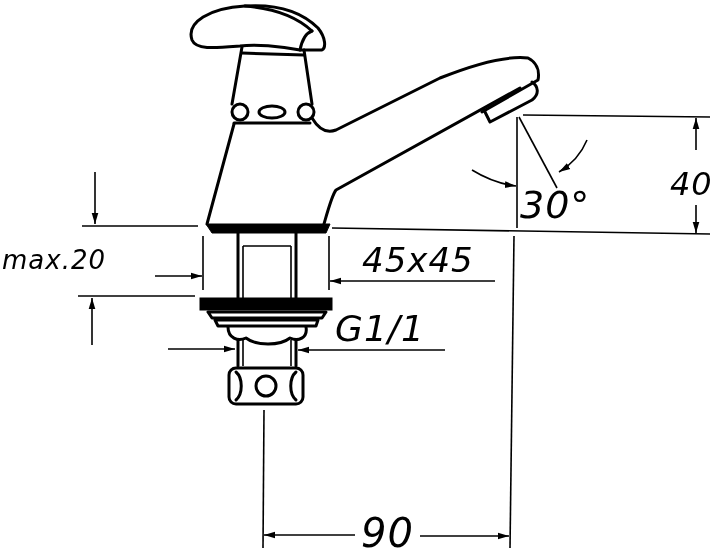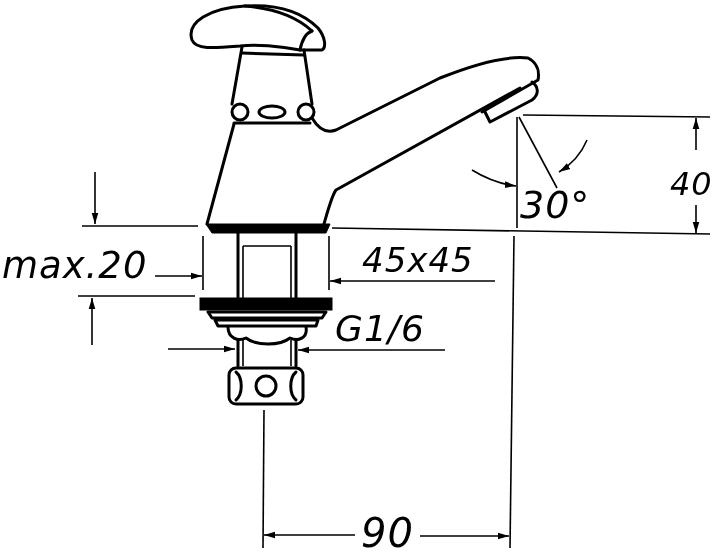--- a/index.html
+++ b/index.html
@@ -116,18 +116,18 @@
   </g>
 
   <g>
     <line class="thin" x1="264" y1="410" x2="263" y2="548"></line>
     <line class="thin" x1="514" y1="236" x2="510" y2="548"></line>
     <line class="thin" x1="355" y1="535" x2="264" y2="535" marker-end="url(#arrow)"></line>
     <line class="thin" x1="420" y1="536" x2="509" y2="536" marker-end="url(#arrow)"></line>
   </g>
 </svg>
 
-<div class="dim-text" style="left:2px; top:247px; font-size:37px;">max.20</div>
+<div class="dim-text" style="left:2px; top:247px; font-size:26px;">max.20</div>
 <div class="dim-text" style="left:362px; top:243px; font-size:34px;font-style:italic;">45x45</div>
-<div class="dim-text" style="left:335px; top:311px; font-size:36px;">G1/6</div>
+<div class="dim-text" style="left:335px; top:311px; font-size:36px;">G1/1</div>
 <div class="dim-text" style="left:520px; top:186px; font-size:38px;">30°</div>
 <div class="dim-text" style="left:670px; top:168px; font-size:32px;">40</div>
 <div class="dim-text" style="left:361px; top:513px; font-size:40px;">90</div>
 
 </body></html>

